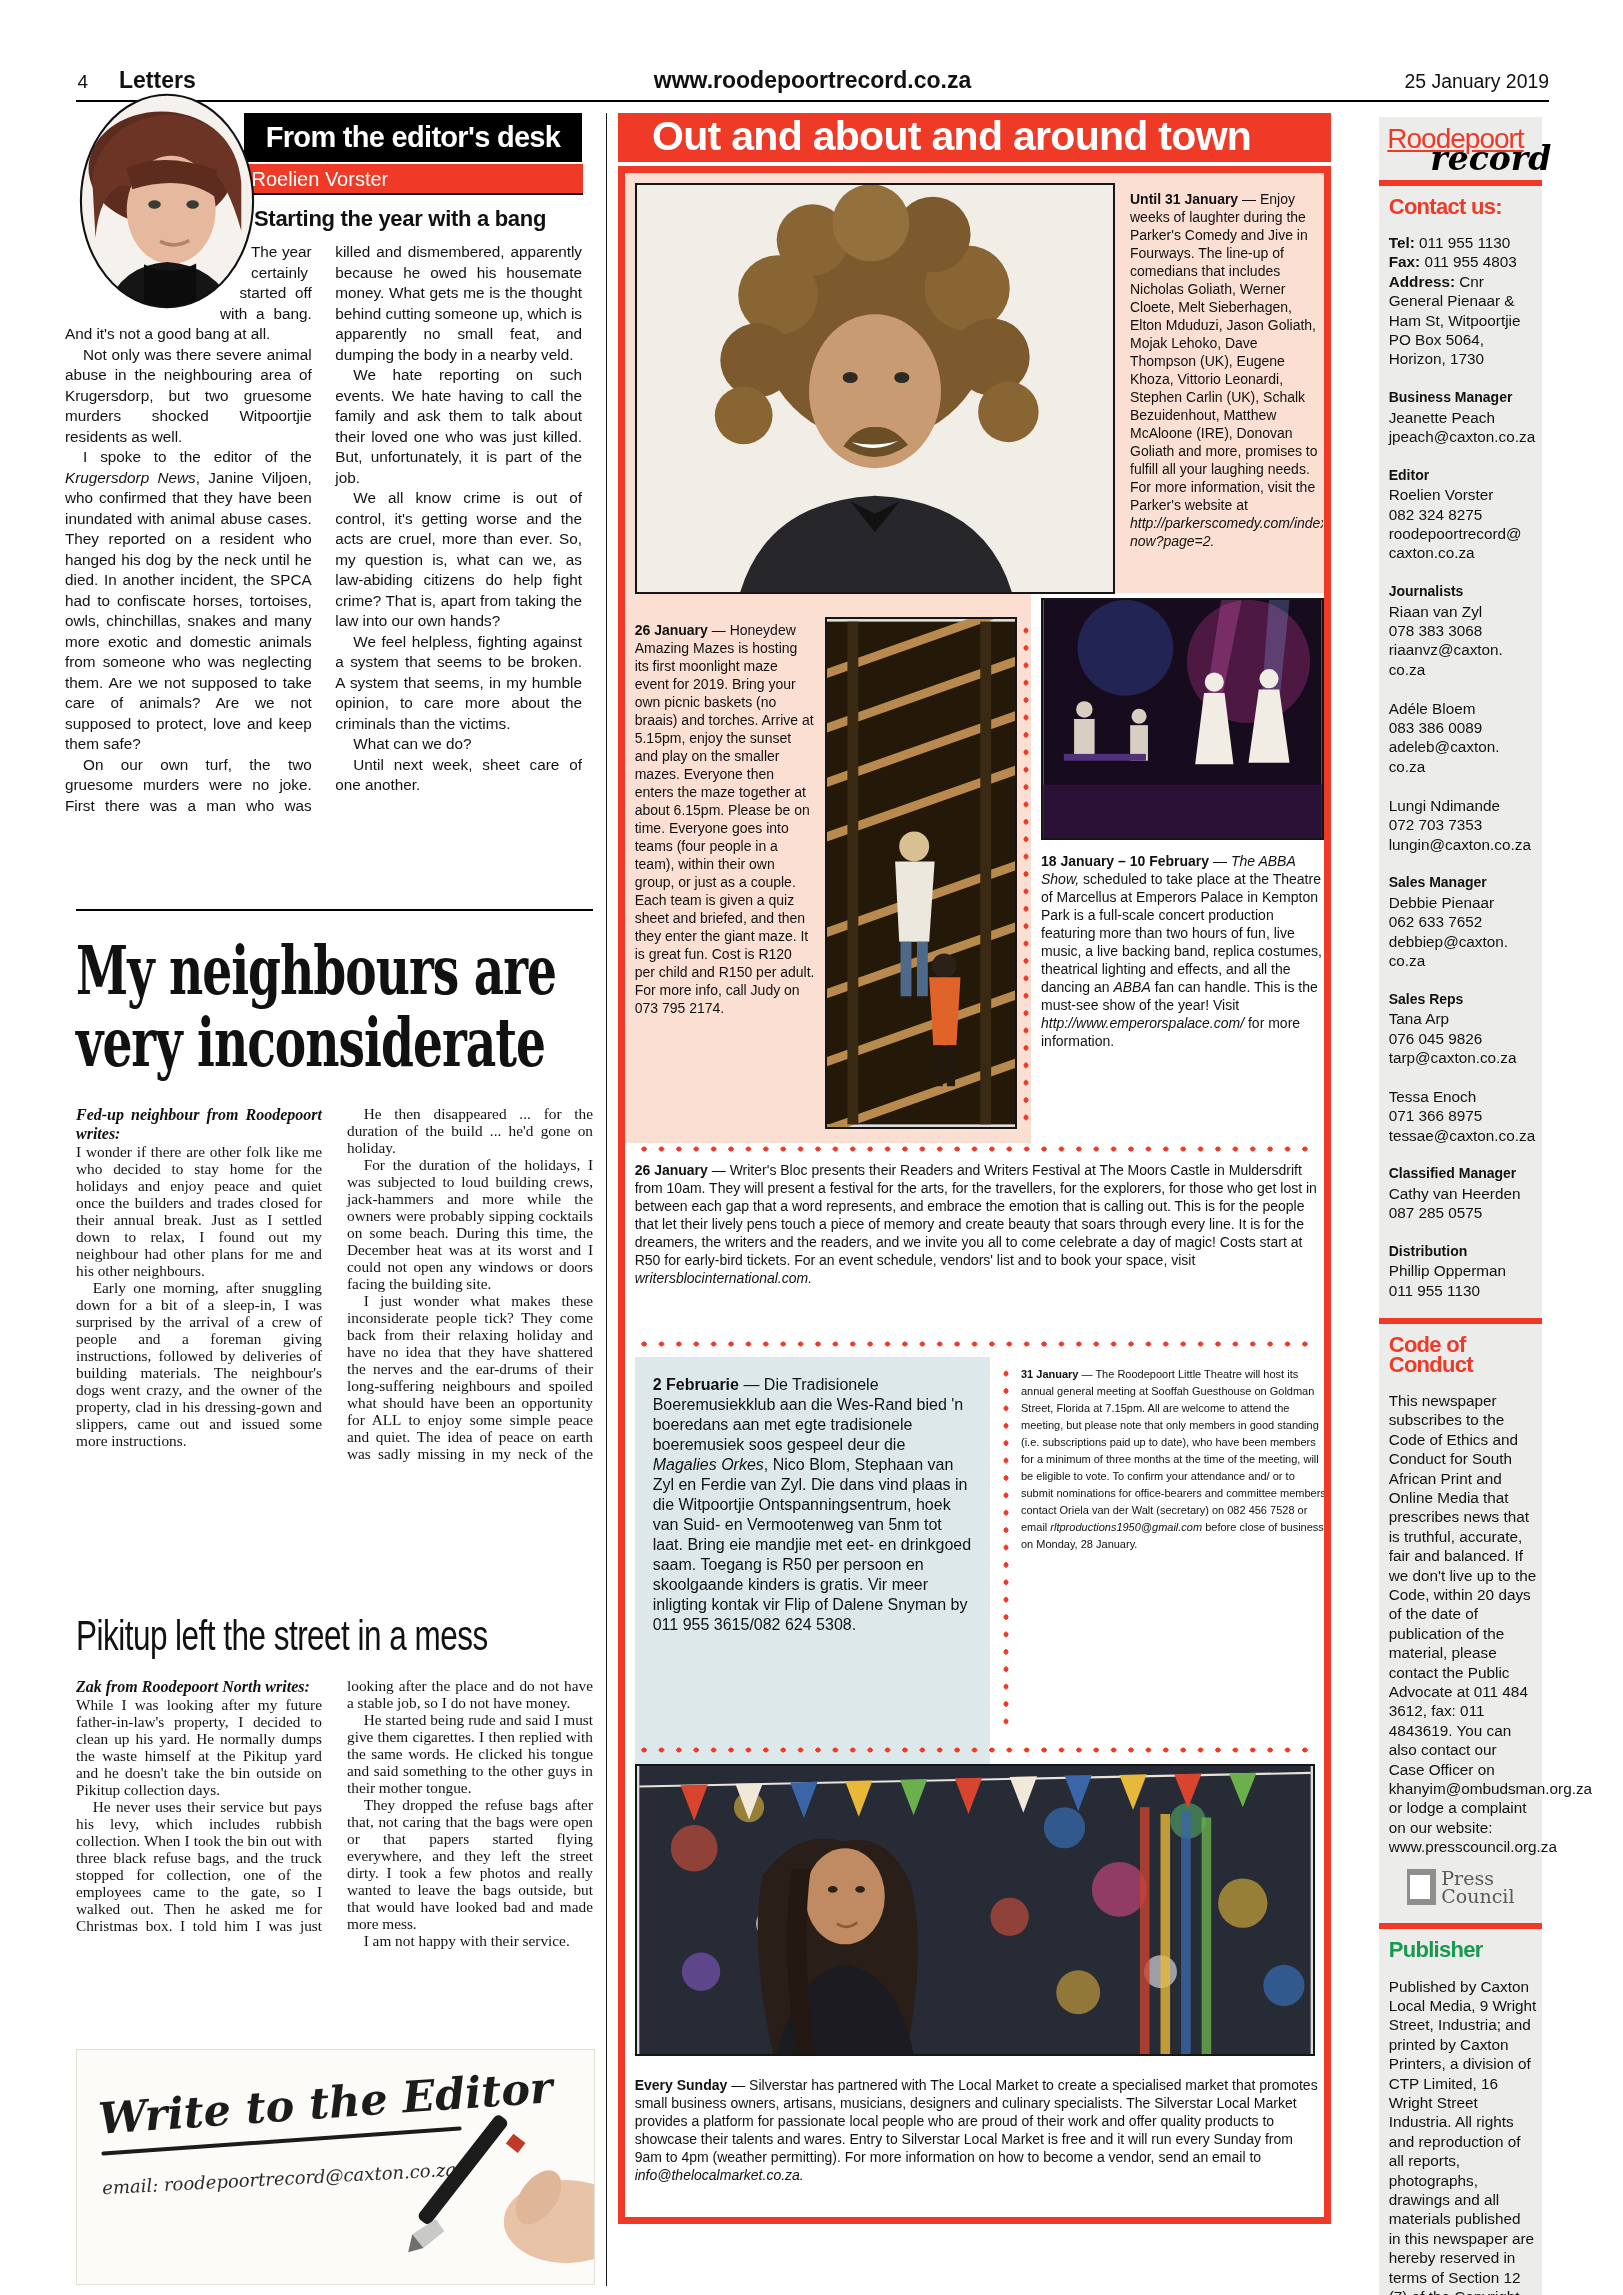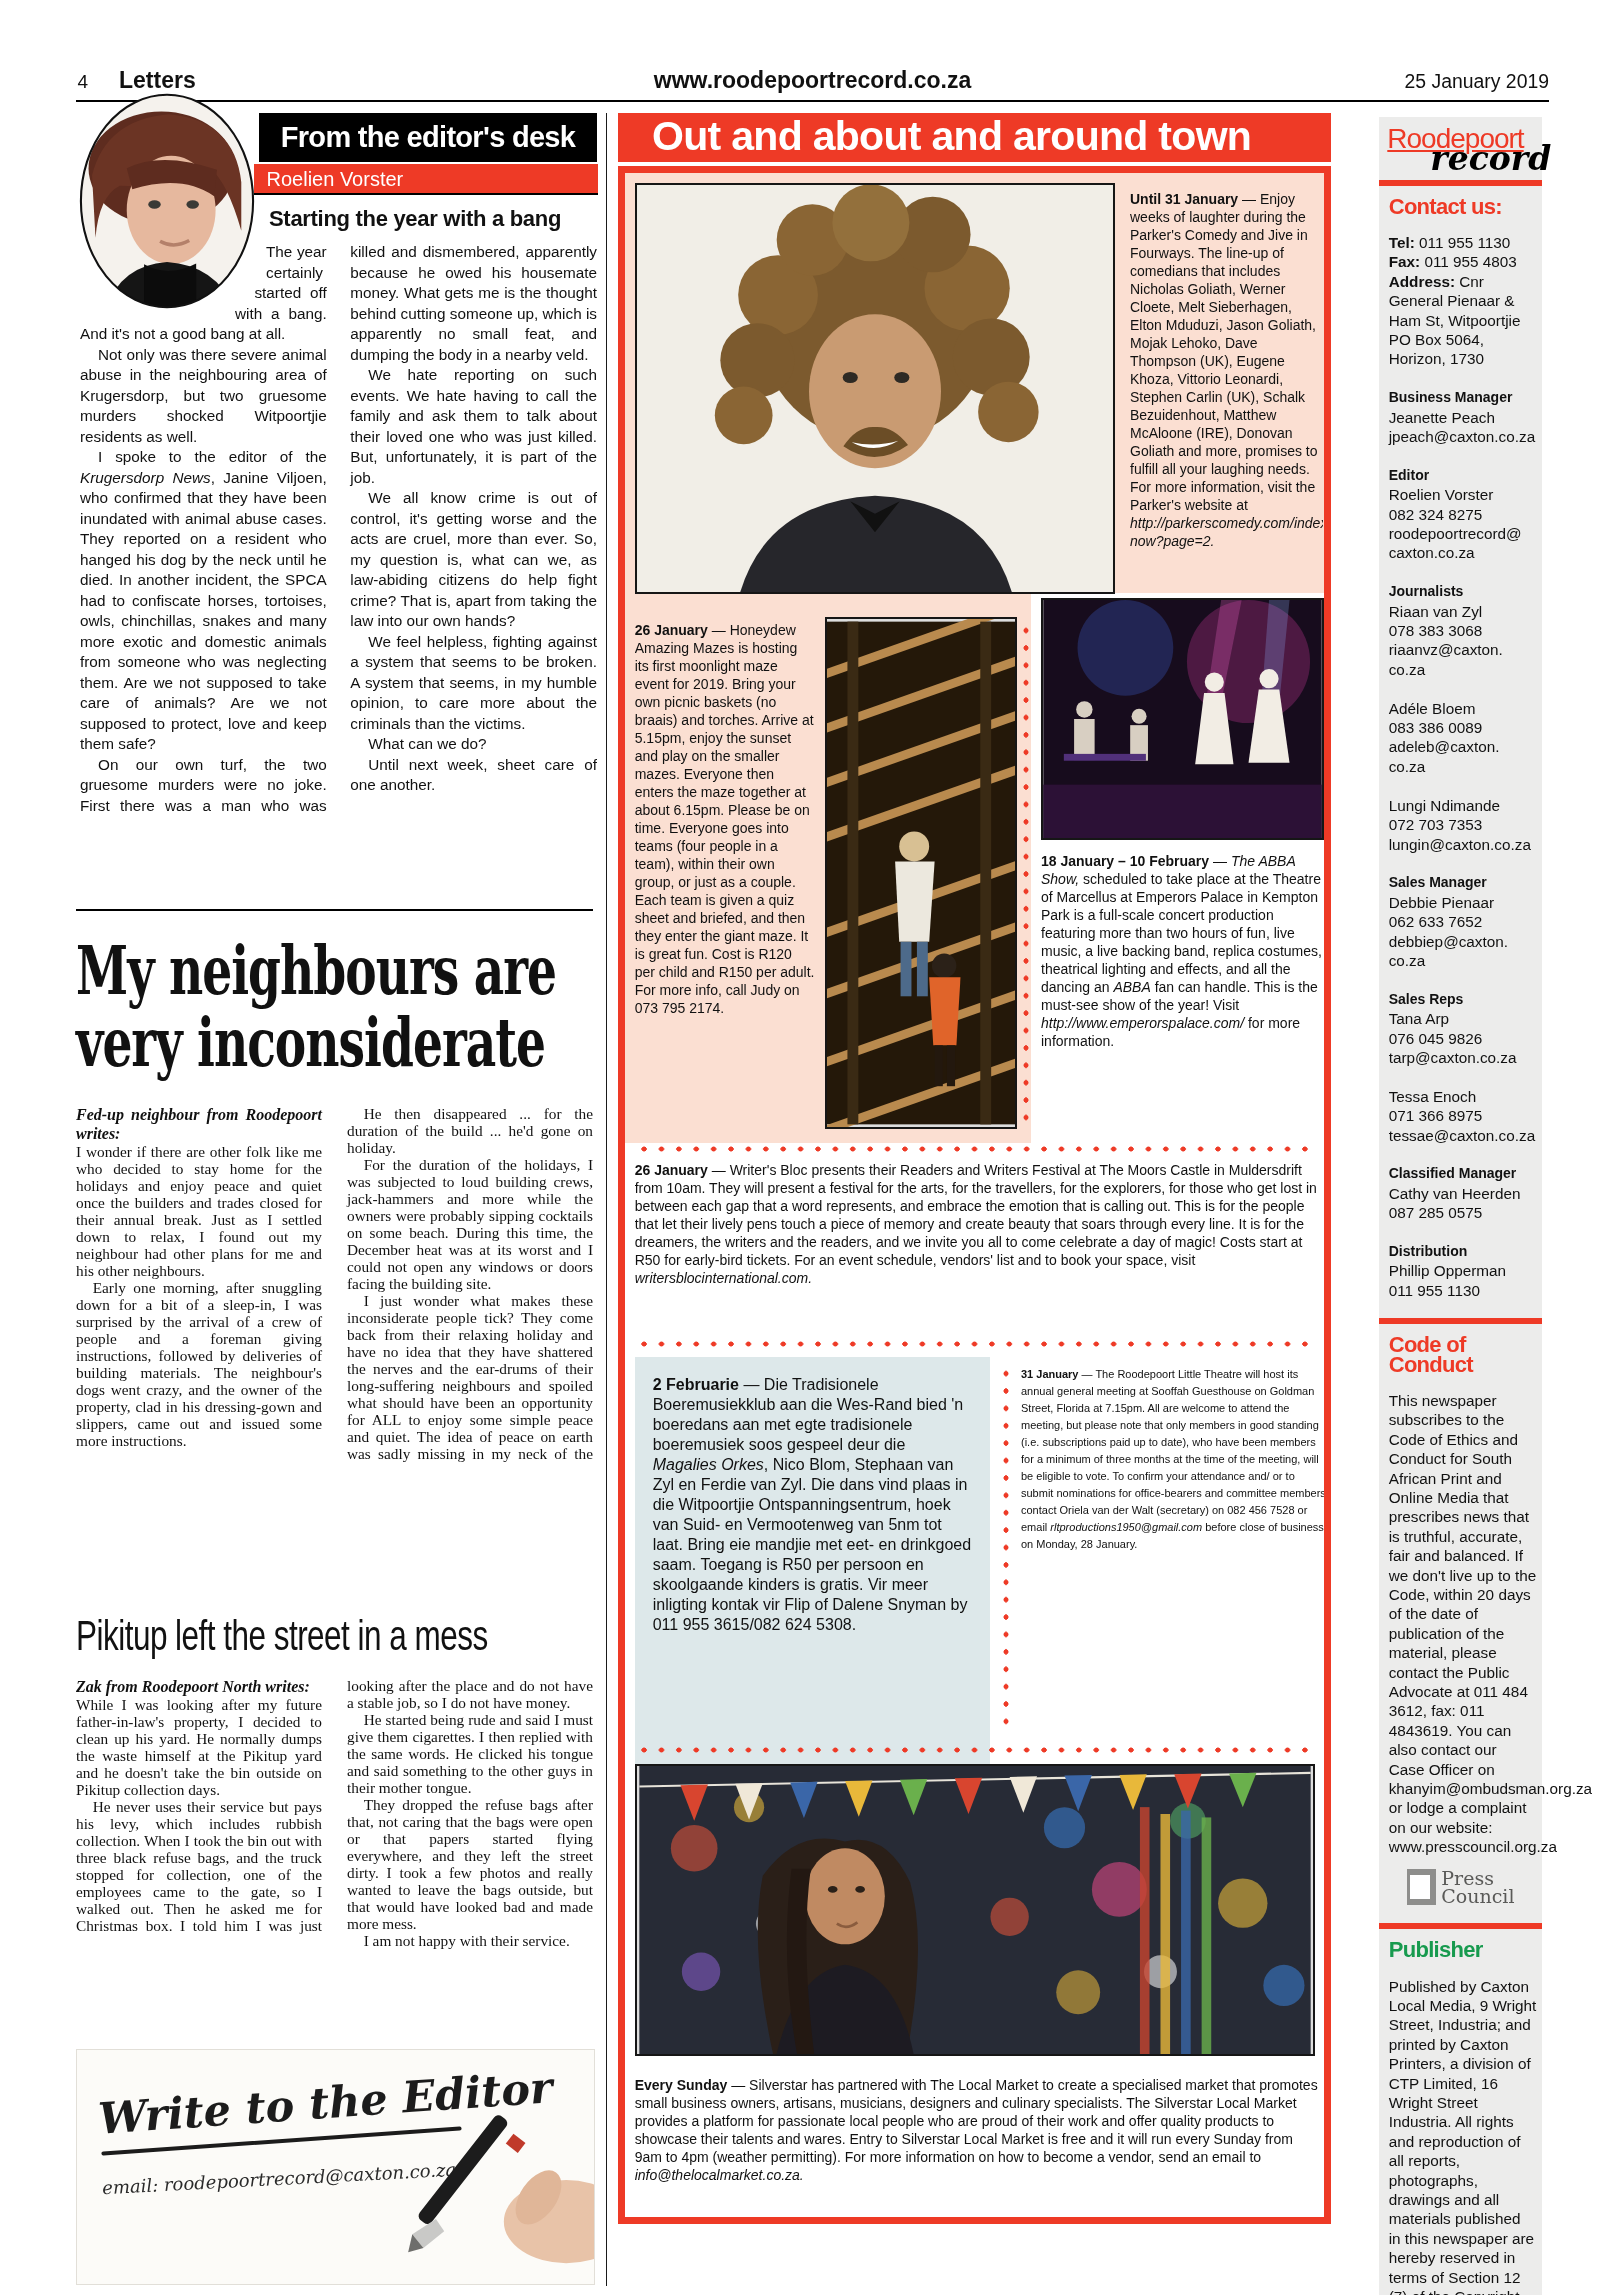--- a/index.html
+++ b/index.html
@@ -14,21 +14,21 @@
   body{width:1624px;height:2295px;position:relative;font-family:"Liberation Sans",sans-serif;color:#111;}
 
   
   #masthead{position:absolute;left:76px;top:60px;width:1473px;height:42px;border-bottom:2.8px solid #000;}
   .mh-num{position:absolute;left:1.4px;bottom:7px;font-size:19px;}
   .mh-section{position:absolute;left:43px;bottom:5.6px;font-size:23px;font-weight:bold;}
   .mh-site{position:absolute;left:50%;transform:translateX(-50%);bottom:5.6px;font-size:23px;font-weight:bold;}
   .mh-date{position:absolute;right:0;bottom:7px;font-size:19.4px;}
 
   
-  #editor{position:absolute;left:80px;top:113px;width:517px;height:786px;}
+  #editor{position:absolute;left:65px;top:113px;width:517px;height:786px;}
   .ed-banner-black{position:absolute;left:179px;top:0;width:338px;height:49px;background:#000;color:#fff;
     font-size:29px;font-weight:bold;text-align:center;line-height:49px;letter-spacing:-0.7px;}
   .ed-banner-red{position:absolute;left:174px;top:51px;width:344px;height:30.5px;background:var(--accent-red);
     color:#fff;font-size:20px;line-height:30.5px;padding-left:12.5px;border-bottom:2.8px solid #000;}
   .ed-headline{position:absolute;left:189px;top:93px;font-size:22px;font-weight:bold;letter-spacing:-0.3px;}
   .ed-body{position:absolute;left:0;top:129px;width:517px;height:655px;columns:2;column-gap:23.6px;
     font-size:15.3px;line-height:20.5px;text-align:justify;overflow:hidden;}
   .ed-cutout{float:left;width:186px;height:75px;shape-outside:ellipse(104px 117px at 87px -40px);shape-margin:9.7px;}
   .ed-body p+p{text-indent:18px;}
   #editor-photo{position:absolute;left:78px;top:92px;width:178px;height:218px;z-index:6;}

